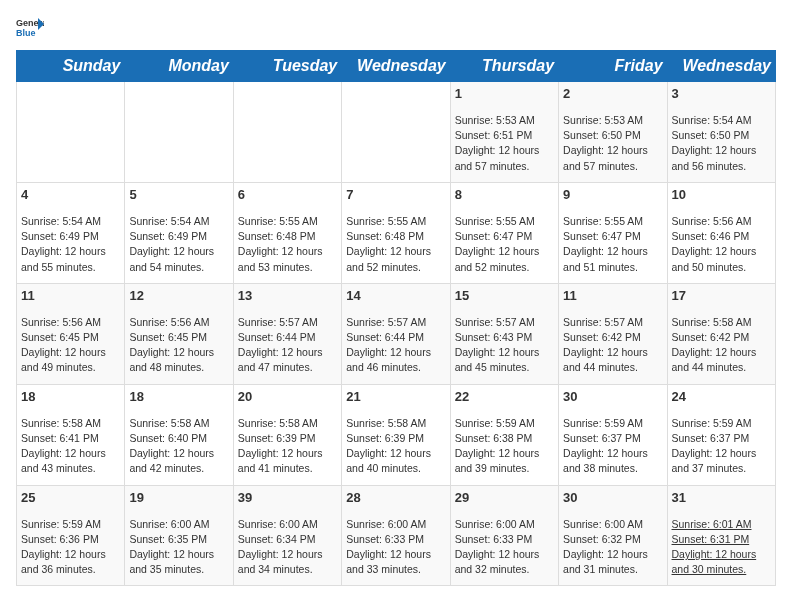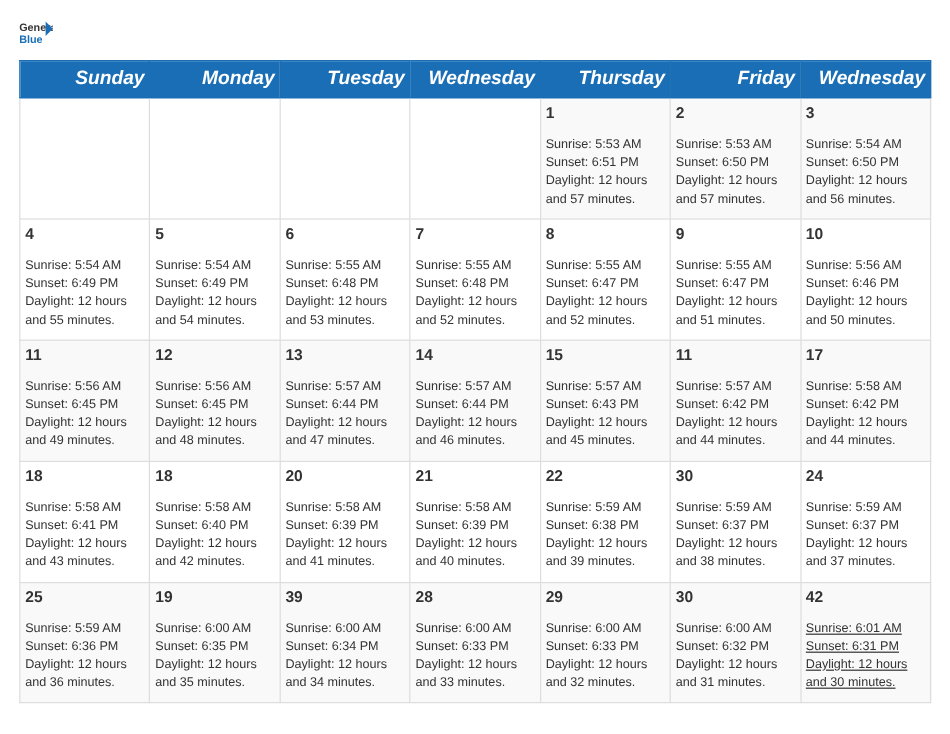--- a/index.html
+++ b/index.html
@@ -321,21 +321,21 @@
 and 32 minutes.</div>
         </td>
         <td>
           <span class="day-num">30</span>
           <div class="day-detail" style="white-space: pre-line;">Sunrise: 6:00 AM
 Sunset: 6:32 PM
 Daylight: 12 hours
 and 31 minutes.</div>
         </td>
         <td>
-          <span class="day-num">42</span>
+          <span class="day-num">31</span>
           <div class="day-detail" style="white-space: pre-line; text-decoration: underline;">Sunrise: 6:01 AM
 Sunset: 6:31 PM
 Daylight: 12 hours
 and 30 minutes.</div>
         </td>
       </tr>
     </tbody>
 </table>
 
 </body></html>

